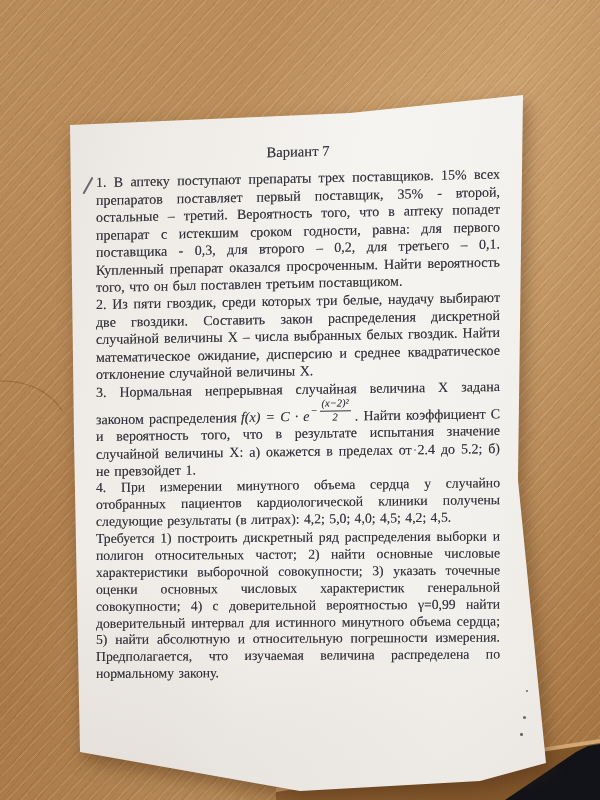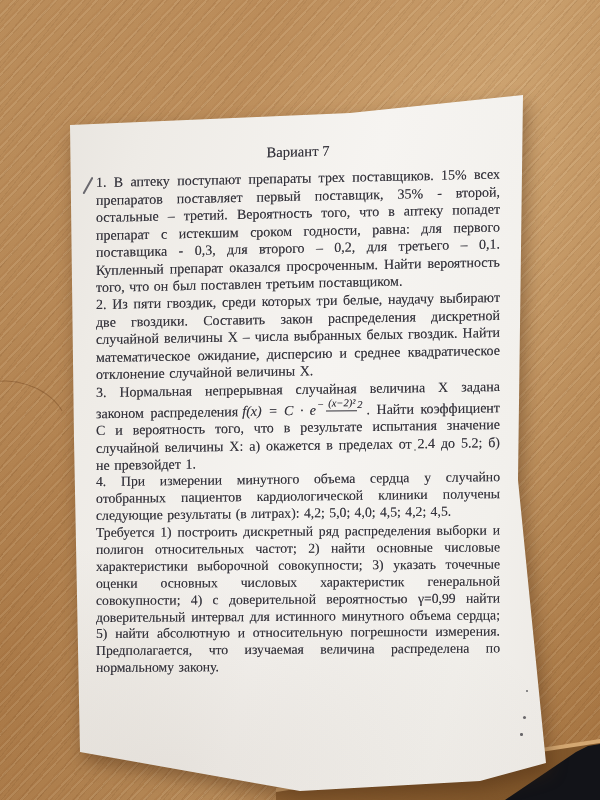--- a/index.html
+++ b/index.html
@@ -78,21 +78,21 @@
   #p4{transform:skewY(-0.7deg);font-size:13.7px;line-height:16.9px;}
   #p5{transform:skewY(-0.35deg);font-size:13.7px;line-height:16.9px;}
 
   
   .frm{font-style:italic;white-space:nowrap;margin:0 4px;}
   .frm .sup{
     display:inline-flex;align-items:center;vertical-align:7px;
     font-size:10.5px;line-height:1;margin-left:1px;
   }
   .frm .minus{margin-right:2px;}
-  .frm .frac{display:inline-flex;flex-direction:row;align-items:center;}
+  .frm .frac{display:inline-flex;flex-direction:column;align-items:center;}
   .frm .num{display:block;border-bottom:0.8px solid #34333b;padding:0 2px 1.5px;}
   .frm .den{display:block;padding-top:1.5px;}
 
   
   .slash{
     position:absolute;left:87px;top:176px;width:1.6px;height:19px;
     background:#53525a;transform:rotate(29deg);border-radius:1px;opacity:0.85;
   }
   .speck{position:absolute;background:#3c3b42;border-radius:50%;opacity:0.75;}
   .s1{left:523px;top:716px;width:3px;height:3px;}

